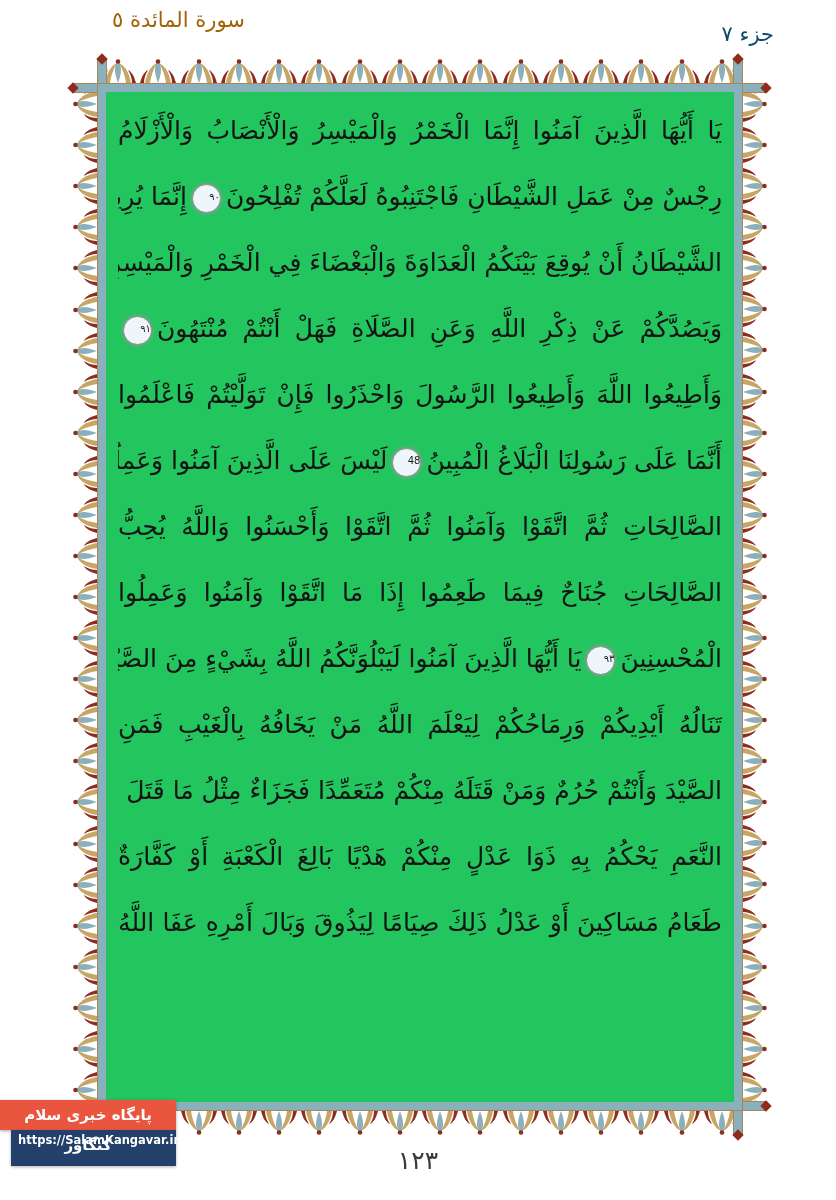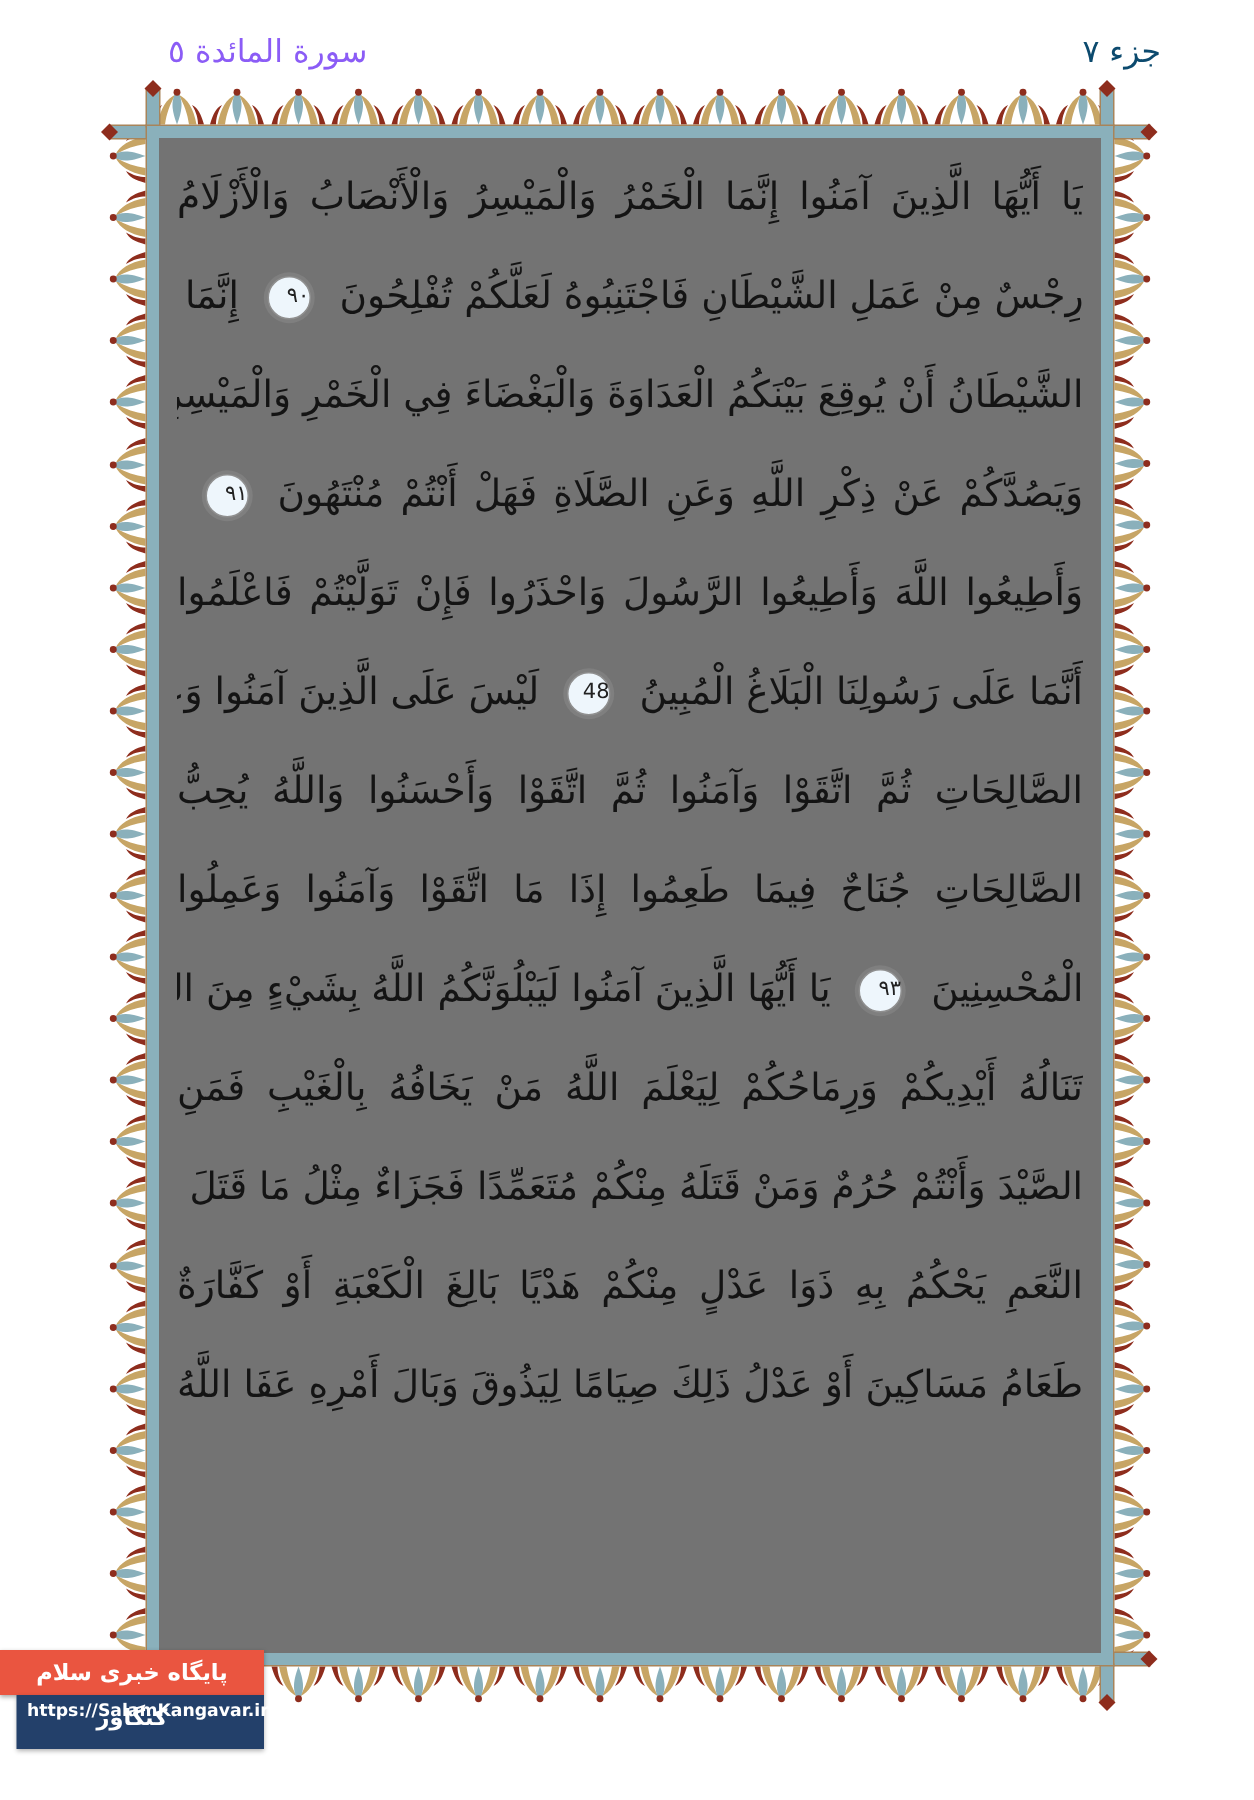--- a/index.html
+++ b/index.html
@@ -1,45 +1,45 @@
 <!DOCTYPE html>
 <html lang="ar" dir="rtl"><head>
 <meta charset="utf-8">
 <style>
   html,body{margin:0;padding:0;background:#ffffff;}
   .page{position:relative;width:836px;height:1200px;background:#ffffff;overflow:hidden;
         font-family:"DejaVu Sans",sans-serif;direction:rtl;}
   
-  .hdr-surah{position:absolute;top:22px;left:112px;font-size:21px;color:#8b5cf6;direction:rtl;}
+  .hdr-surah{position:absolute;top:8px;left:112px;font-size:21px;color:#a16207;direction:rtl;}
   .hdr-juz{position:absolute;top:22px;right:62px;font-size:21px;color:#0c4a6e;direction:rtl;}
   
   .frame{position:absolute;left:72px;top:58px;width:696px;height:1078px;direction:ltr;}
   .band{position:absolute;left:26px;top:26px;right:26px;bottom:26px;
         border:8px solid #8ab0bb;
         box-shadow:0 0 0 1px #a8845a, inset 0 0 0 1px #a8845a;}
-  .panel{position:absolute;left:0;top:0;right:0;bottom:0;background:#737373;}
+  .panel{position:absolute;left:0;top:0;right:0;bottom:0;background:#22c55e;}
   
   .strip{position:absolute;display:flex;justify-content:space-between;align-items:flex-end;
          height:26px;pointer-events:none;}
   .strip.top{left:26px;width:644px;top:0;}
   .strip.bottom{left:26px;width:644px;top:1052px;transform:rotate(180deg);}
   .strip.left{left:0;top:1052px;width:1026px;transform-origin:0 0;transform:rotate(-90deg);}
   .strip.right{left:696px;top:26px;width:1026px;transform-origin:0 0;transform:rotate(90deg);}
   .strip svg{display:block;flex:0 0 auto;}
   
   .cbar{position:absolute;background:#8ab0bb;box-shadow:0 0 0 1px #a8845a;}
   .ctip{position:absolute;width:8px;height:8px;background:#8e2d1d;transform:rotate(45deg);}
   
   .lines{position:absolute;left:12px;right:12px;top:6px;bottom:6px;direction:rtl;}
   .qline{height:66px;line-height:66px;font-size:25px;color:#141414;white-space:nowrap;
          text-align:justify;text-align-last:justify;overflow:hidden;}
   .qline .seg{display:inline;}
   .ayah-marker{display:inline-block;width:27px;height:27px;line-height:24px;text-align:center;
-         border:1.5px solid #8f8f8f;border-radius:50%;font-size:14px;color:#222;
-         box-shadow:0 0 0 2.5px rgba(150,150,150,.35);margin:0 19px;vertical-align:middle;
+         border:1.5px solid #8f8f8f;border-radius:50%;font-size:10px;color:#222;
+         box-shadow:0 0 0 2.5px rgba(150,150,150,.35);margin:0 5px;vertical-align:middle;
          background:#eef6fc;white-space:normal;}
   
   .page-number{position:absolute;left:0;right:0;top:1146px;text-align:center;
          font-size:25px;color:#3a3a3a;}
   
   .watermark{position:absolute;left:0;top:1100px;width:176px;direction:rtl;z-index:5;}
   .wm-title{background:#ea5540;color:#ffffff;font-weight:bold;font-size:15px;height:30px;
          line-height:30px;text-align:center;box-shadow:0 1px 3px rgba(0,0,0,.35);}
   .wm-url{background:#23406a;color:#ffffff;font-weight:bold;font-size:11.5px;height:36px;
          line-height:20px;text-align:left;direction:ltr;padding-left:7px;width:158px;
@@ -759,13 +759,14 @@
           </div>
       </div>
     </div>
   </div>
 
   <div class="watermark">
     <div class="wm-title">پایگاه خبری سلام کنگاور</div>
     <div class="wm-url">https://SalamKangavar.ir</div>
   </div>
 
+  <div class="page-number">١٢٣</div>
 </div>
 
 </body></html>

